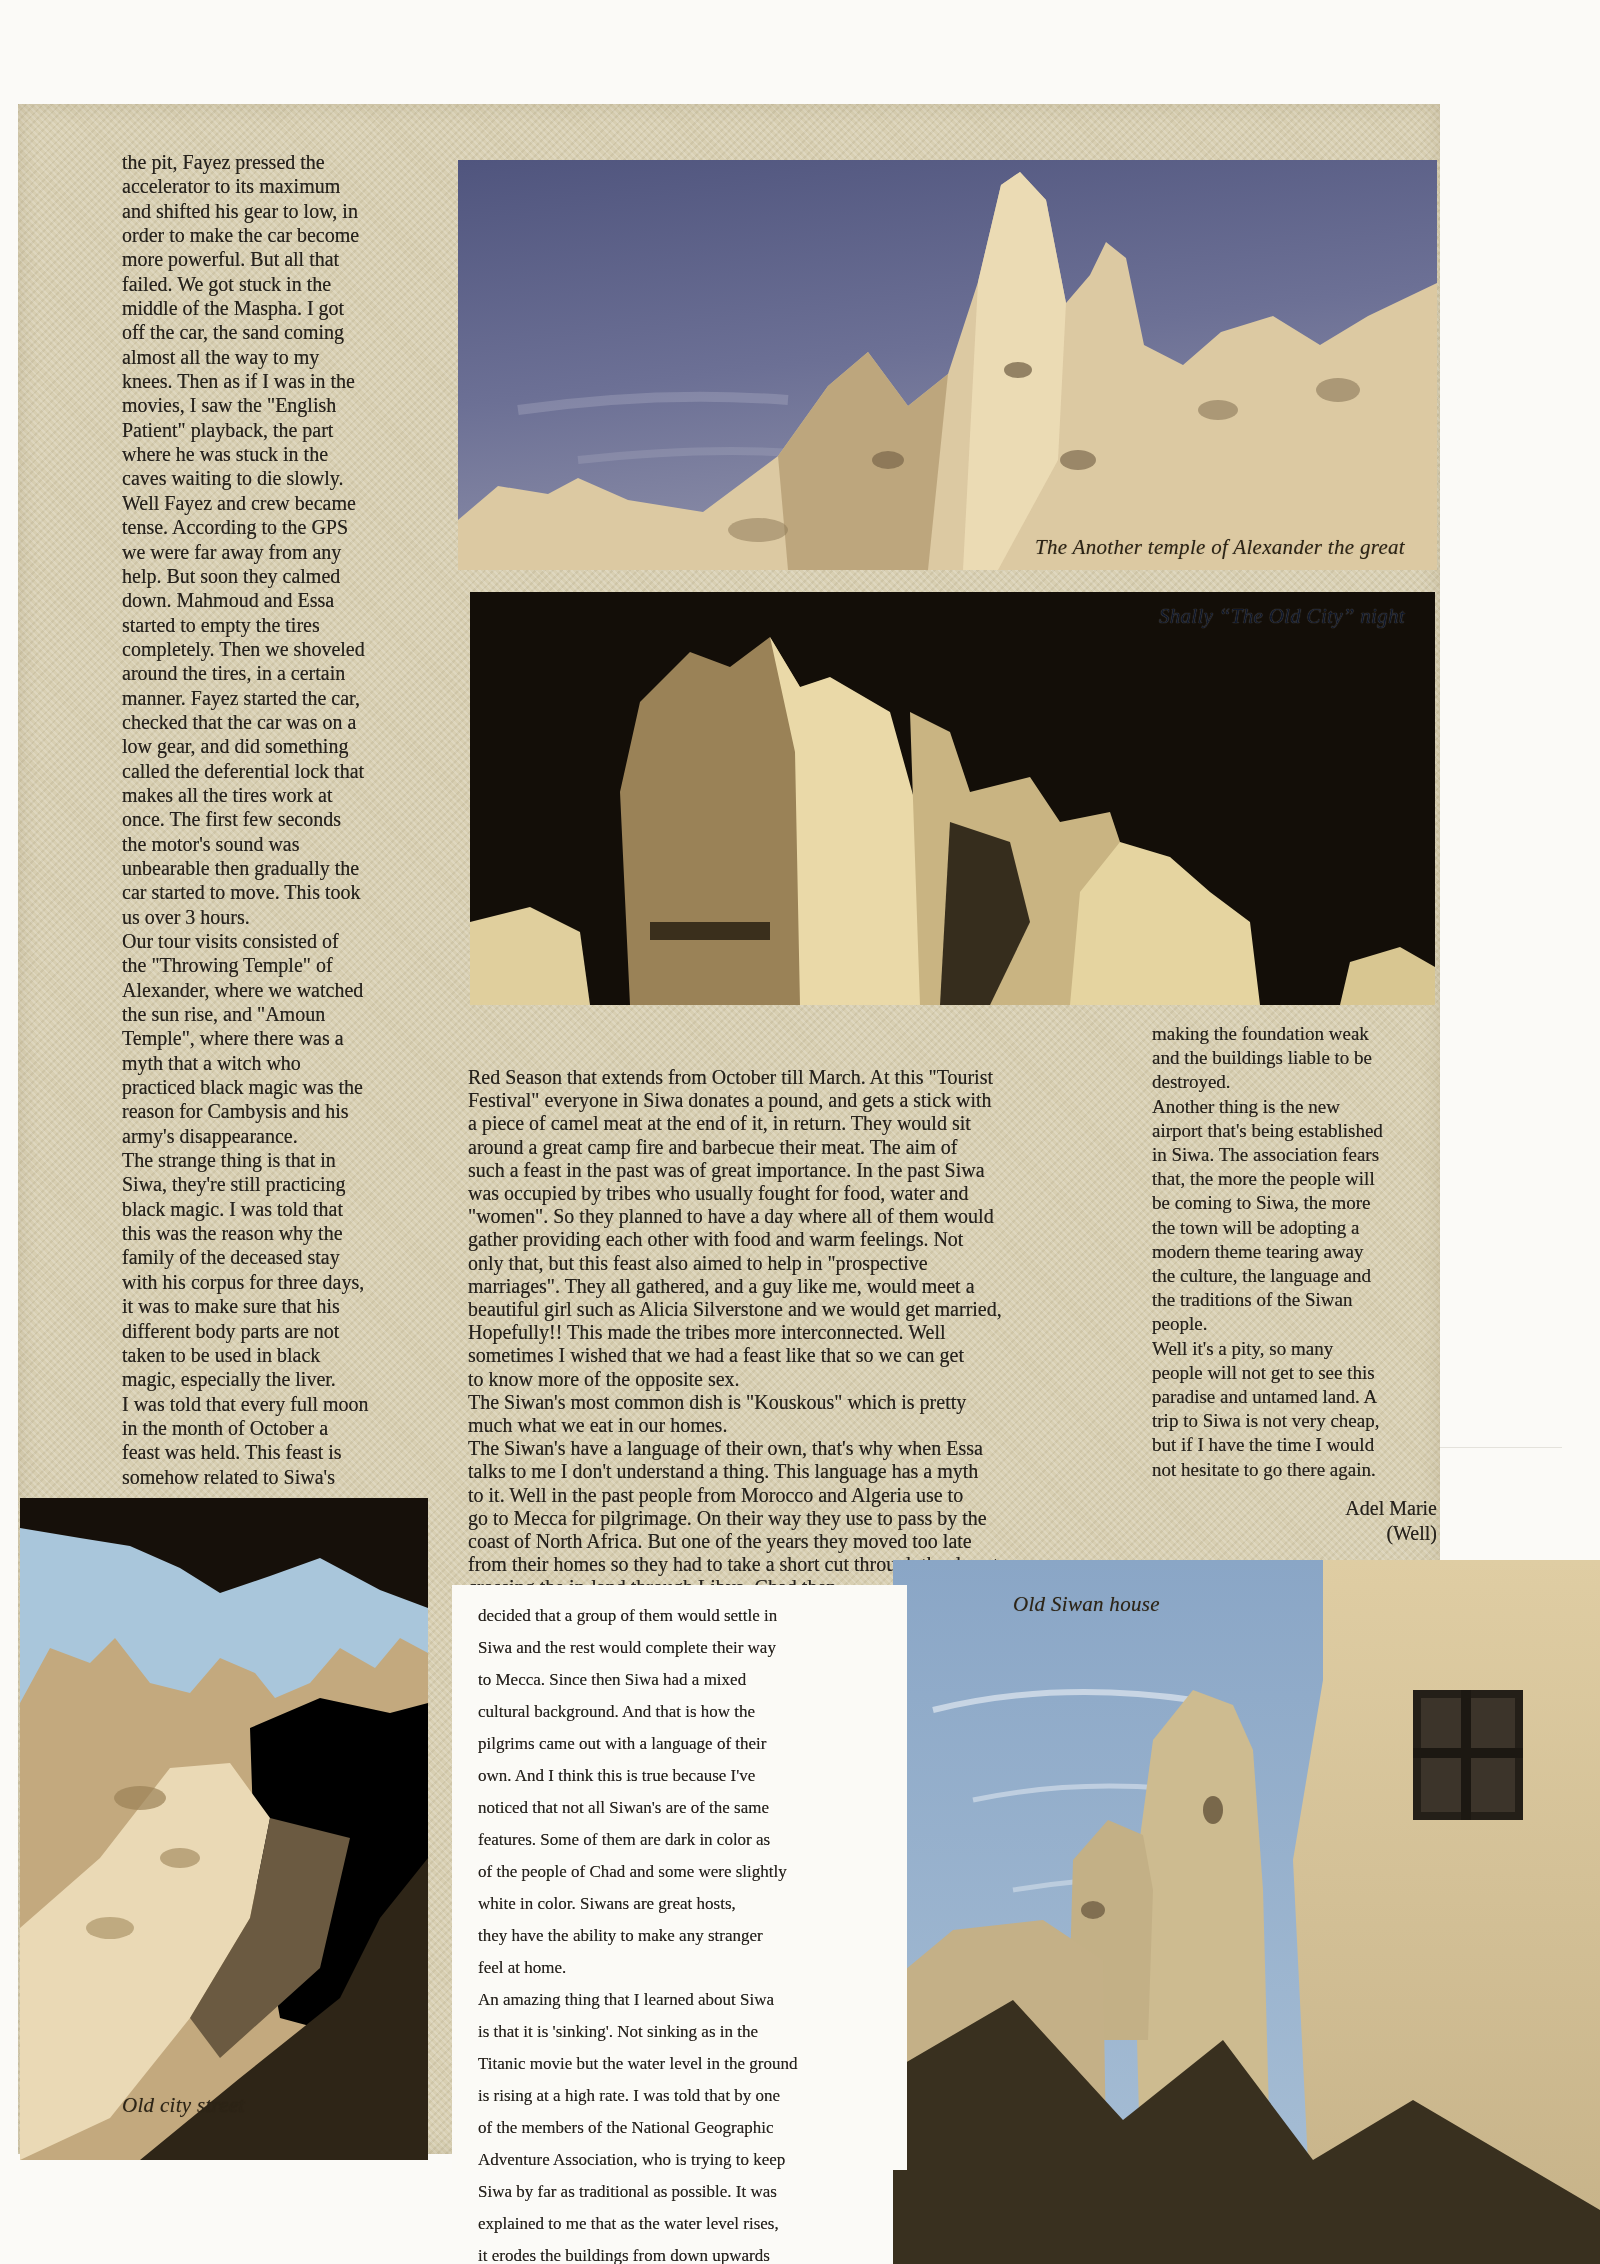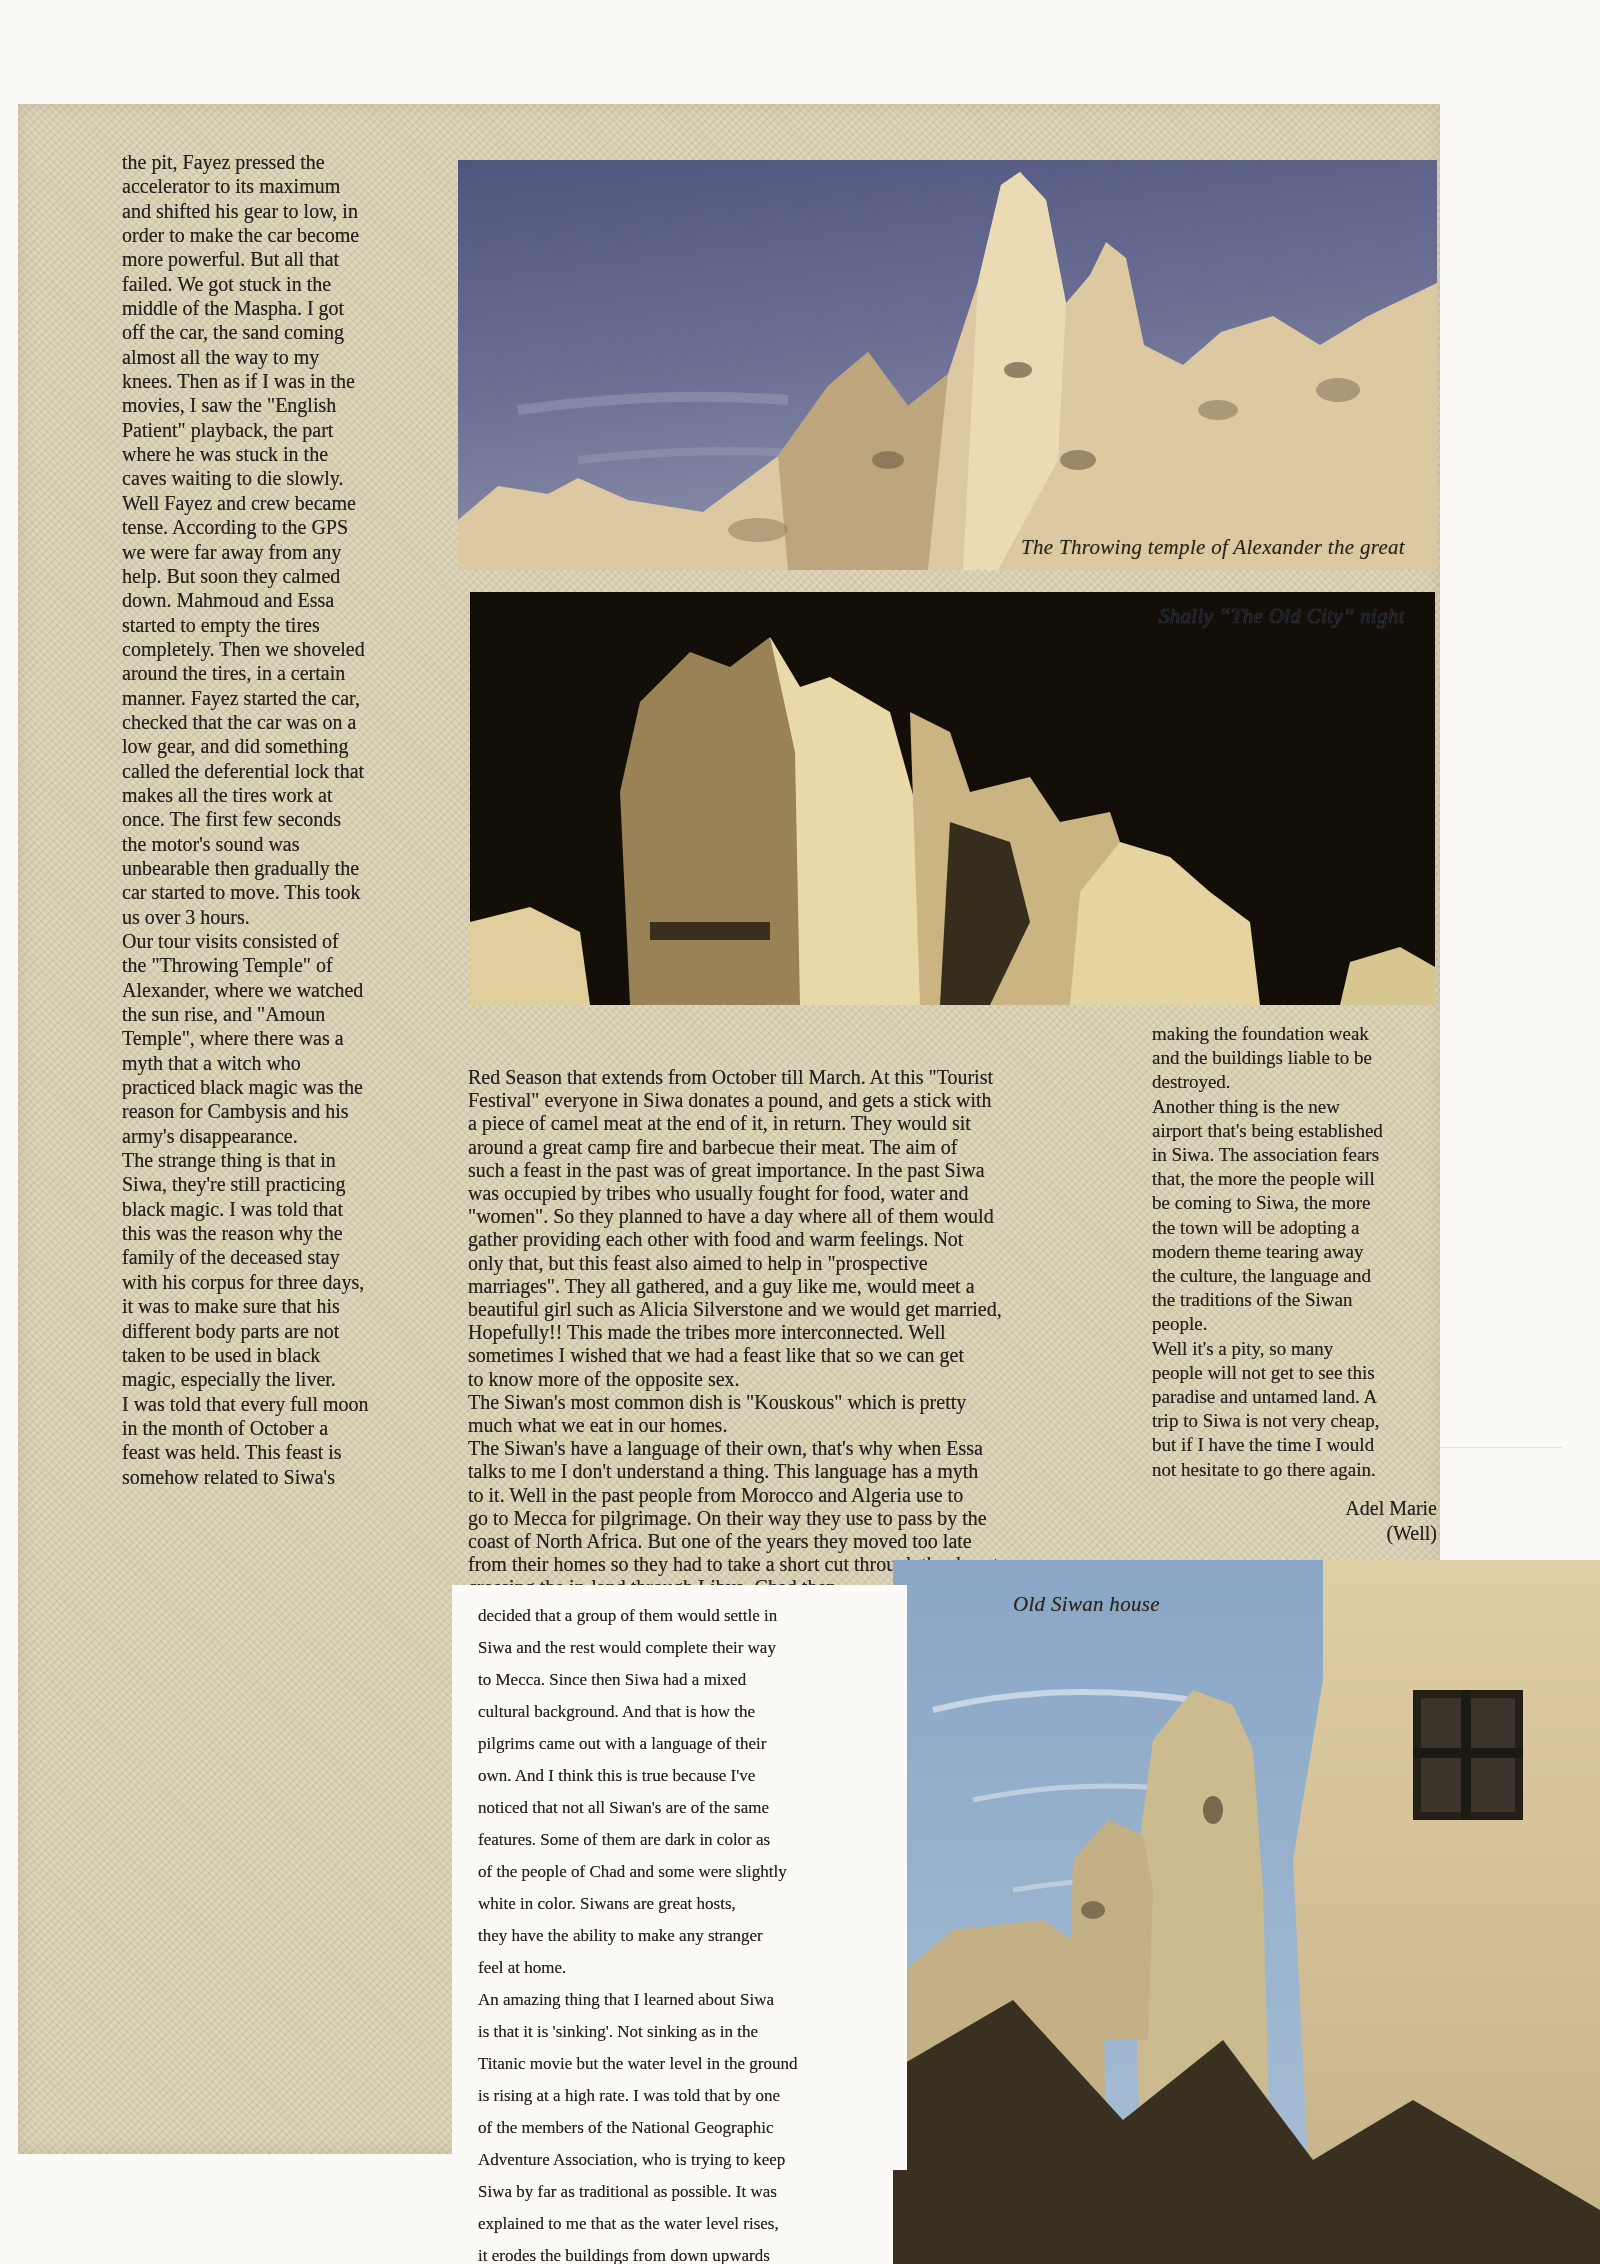--- a/index.html
+++ b/index.html
@@ -63,21 +63,21 @@
       <polygon fill="#dcc9a2" points="0,360 40,326 90,334 120,318 170,340 245,352 320,296 370,226 410,192 450,246 490,214 520,122 543,25 562,12 588,40 608,143 632,115 648,82 668,98 686,185 725,205 763,172 815,156 862,185 910,156 979,123 979,410 0,410"></polygon>
       <polygon fill="#b59d74" opacity=".8" points="410,192 450,246 490,214 470,410 330,410 320,296 370,226"></polygon>
       <polygon fill="#ecddb6" opacity=".9" points="543,25 562,12 588,40 608,143 600,300 540,410 505,410 520,122"></polygon>
       <ellipse cx="560" cy="210" rx="14" ry="8" fill="#6e5c41" opacity=".7"></ellipse>
       <ellipse cx="620" cy="300" rx="18" ry="10" fill="#6e5c41" opacity=".6"></ellipse>
       <ellipse cx="430" cy="300" rx="16" ry="9" fill="#6e5c41" opacity=".6"></ellipse>
       <ellipse cx="760" cy="250" rx="20" ry="10" fill="#7a6749" opacity=".5"></ellipse>
       <ellipse cx="880" cy="230" rx="22" ry="12" fill="#7a6749" opacity=".5"></ellipse>
       <ellipse cx="300" cy="370" rx="30" ry="12" fill="#8a7653" opacity=".5"></ellipse>
     </svg>
-    <div class="caption cap-dark" id="cap-temple">The Throwing temple of Alexander the great</div>
+    <div class="caption cap-dark" id="cap-temple">The Another temple of Alexander the great</div>
   </div>
 
   <div class="photo" id="photo-night">
     <svg viewBox="0 0 965 413" preserveAspectRatio="none">
       <rect x="0" y="0" width="965" height="413" fill="#130e08"></rect>
       <polygon fill="#9a8257" points="170,110 220,60 260,75 300,45 330,95 345,160 350,413 160,413 150,200"></polygon>
       <polygon fill="#ead9a8" points="300,45 330,95 360,85 420,120 445,210 460,413 330,413 325,160"></polygon>
       <polygon fill="#c9b482" points="440,120 480,140 500,200 560,185 590,230 640,220 660,280 700,265 720,340 700,413 450,413"></polygon>
       <polygon fill="#e5d4a0" points="610,300 650,250 700,265 740,300 780,330 790,413 600,413"></polygon>
       <polygon fill="#1c150c" opacity=".85" points="480,230 540,250 560,330 520,413 470,413"></polygon>
@@ -236,14 +236,29 @@
 An amazing thing that I learned about Siwa
 is that it is 'sinking'. Not sinking as in the
 Titanic movie but the water level in the ground
 is rising at a high rate. I was told that by one
 of the members of the National Geographic
 Adventure Association, who is trying to keep
 Siwa by far as traditional as possible. It was
 explained to me that as the water level rises,
 it erodes the buildings from down upwards</div>
 
+  <div class="photo" id="photo-street">
+    <svg viewBox="0 0 408 662" preserveAspectRatio="none">
+      <rect x="0" y="0" width="408" height="662" fill="#a9c6db"></rect>
+      <polygon fill="#16100a" points="0,0 408,0 408,110 360,92 300,60 250,78 200,95 160,70 110,48 60,40 0,30"></polygon>
+      <polygon fill="#c3a97e" points="0,205 30,150 70,165 95,140 130,185 170,195 200,160 235,175 255,200 290,185 320,150 355,170 380,140 408,155 408,662 0,662"></polygon>
+      <polygon fill="#ab placeholder8e63" points="230,230 300,200 370,215 408,205 408,560 260,520 235,380"></polygon>
+      <polygon fill="#ead9b5" points="150,270 210,265 250,320 230,420 170,520 90,620 0,662 0,430 80,360"></polygon>
+      <polygon fill="#6b5a41" points="250,320 330,340 300,470 200,560 170,520 230,420"></polygon>
+      <polygon fill="#2e2517" points="408,360 408,662 120,662 220,580 320,500 360,420"></polygon>
+      <ellipse cx="120" cy="300" rx="26" ry="12" fill="#9b8257" opacity=".7"></ellipse>
+      <ellipse cx="160" cy="360" rx="20" ry="10" fill="#9b8257" opacity=".6"></ellipse>
+      <ellipse cx="90" cy="430" rx="24" ry="11" fill="#a18a5e" opacity=".6"></ellipse>
+    </svg>
+    <div class="caption cap-dark" id="cap-street">Old city street</div>
+  </div>
 
 </div>
 
 </body></html>

